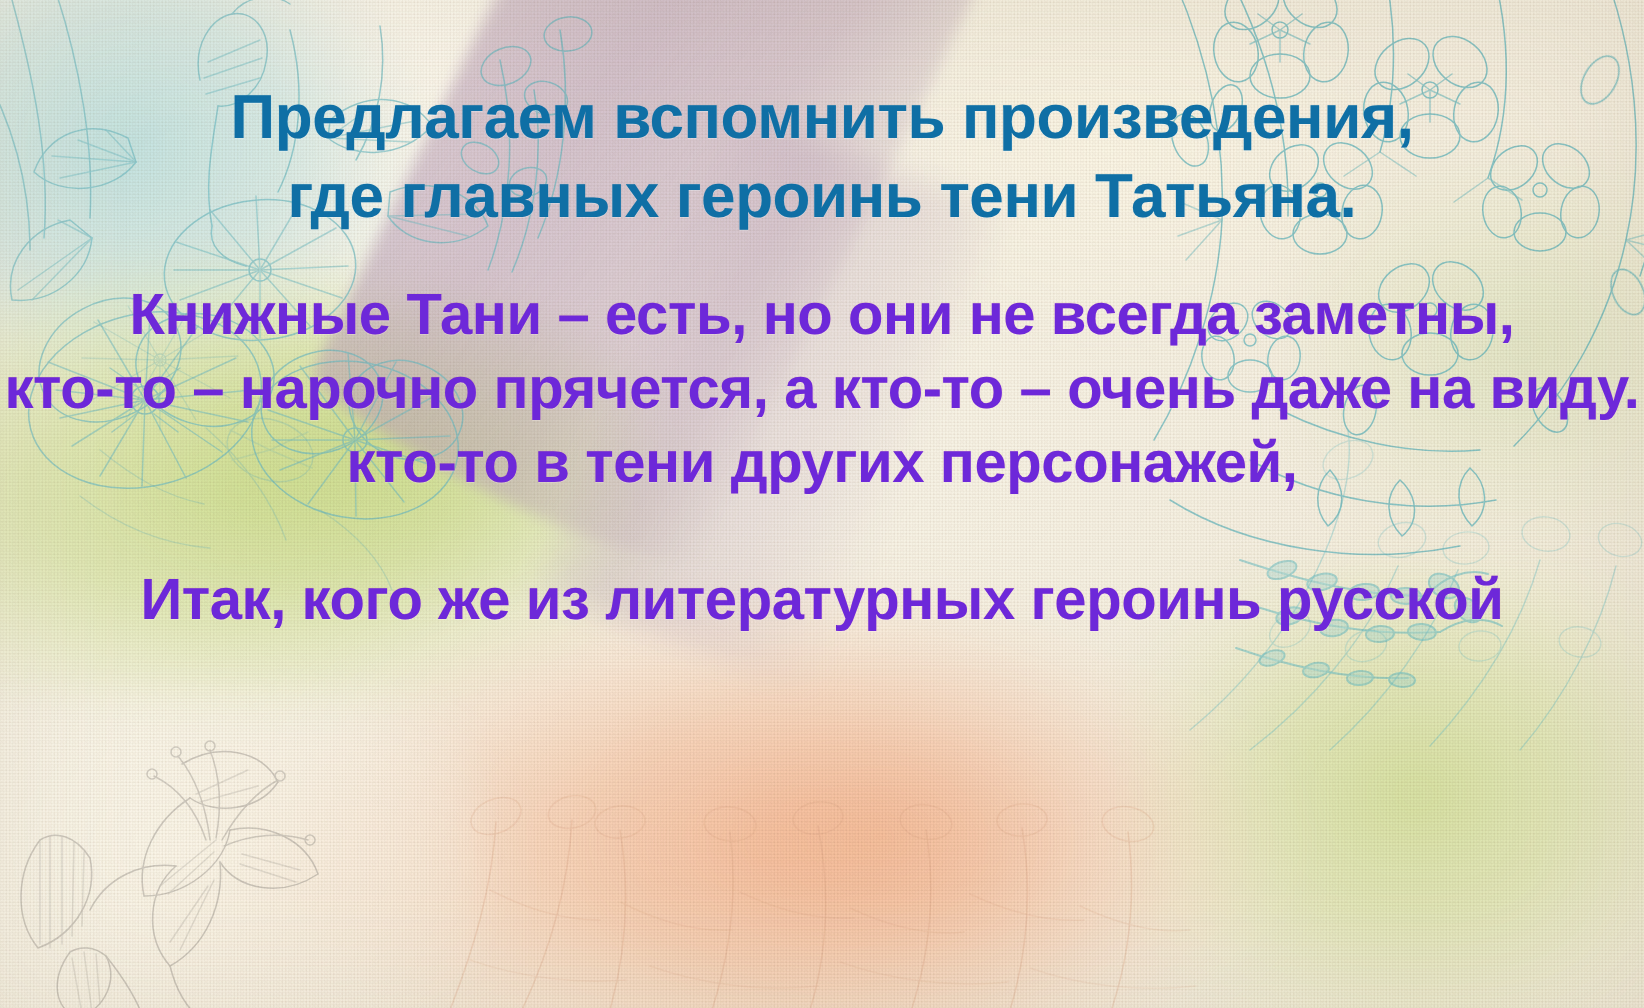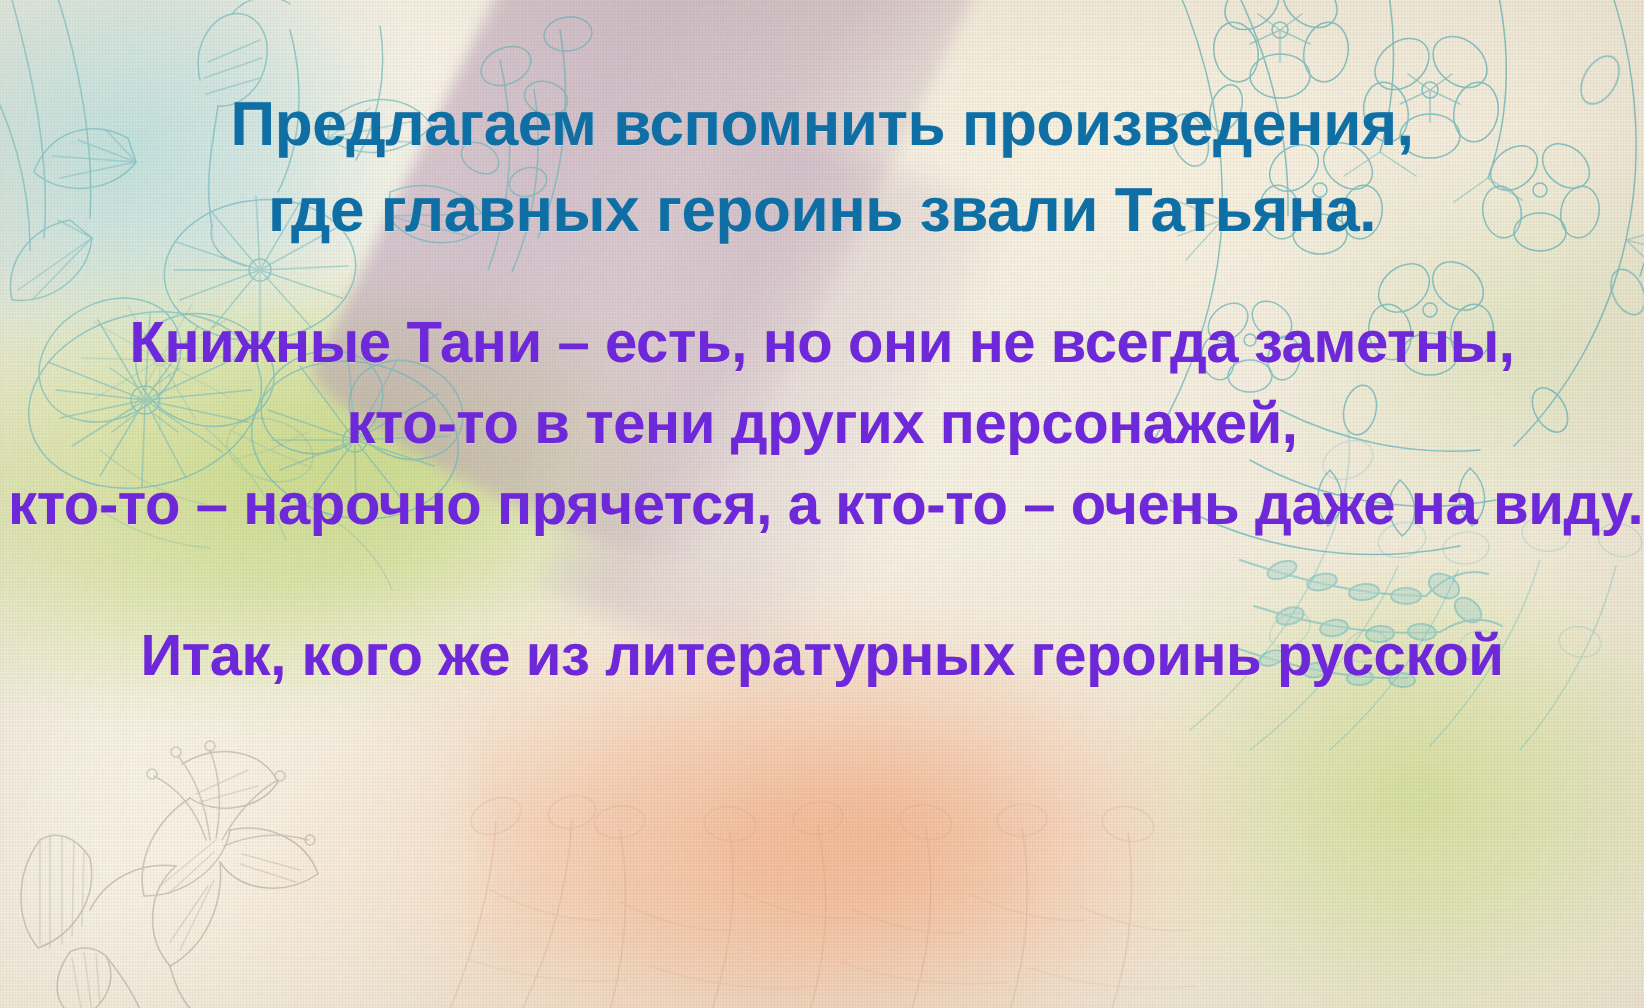--- a/index.html
+++ b/index.html
@@ -197,21 +197,21 @@
     flex-direction: column;
     align-items: center;
     text-align: center;
     padding-top: 78px;
     box-sizing: border-box;
   }
 
   .block { width: 100%; }
 
   .line {
-    margin: 8px;
+    margin: 1px;
     font-weight: 700;
     letter-spacing: -0.4px;
     white-space: nowrap;
     text-rendering: geometricPrecision;
   }
 
   
   .heading .line {
     color: #0f6fa5;
     font-size: 62px;
@@ -664,29 +664,29 @@
 
   <div class="layer canvas-weave"></div>
   <div class="layer paper-grain"></div>
   <div class="layer sheen"></div>
   <div class="layer vignette"></div>
 
   <div class="content">
 
     <div class="block heading">
       <p class="line">Предлагаем вспомнить произведения,</p>
-      <p class="line">где главных героинь звали Татьяна.</p>
+      <p class="line">где главных героинь тени Татьяна.</p>
     </div>
 
     <div class="gap-1"></div>
 
     <div class="block body">
       <p class="line">Книжные Тани – есть, но они не всегда заметны,</p>
+      <p class="line">кто-то – нарочно прячется, а кто-то – очень даже на виду.</p>
       <p class="line">кто-то в тени других персонажей,</p>
-      <p class="line">кто-то – нарочно прячется, а кто-то – очень даже на виду.</p>
     </div>
 
     <div class="gap-2"></div>
 
     <div class="block body">
       <p class="line">Итак, кого же из литературных героинь русской</p>
     </div>
 
   </div>
 </div>

